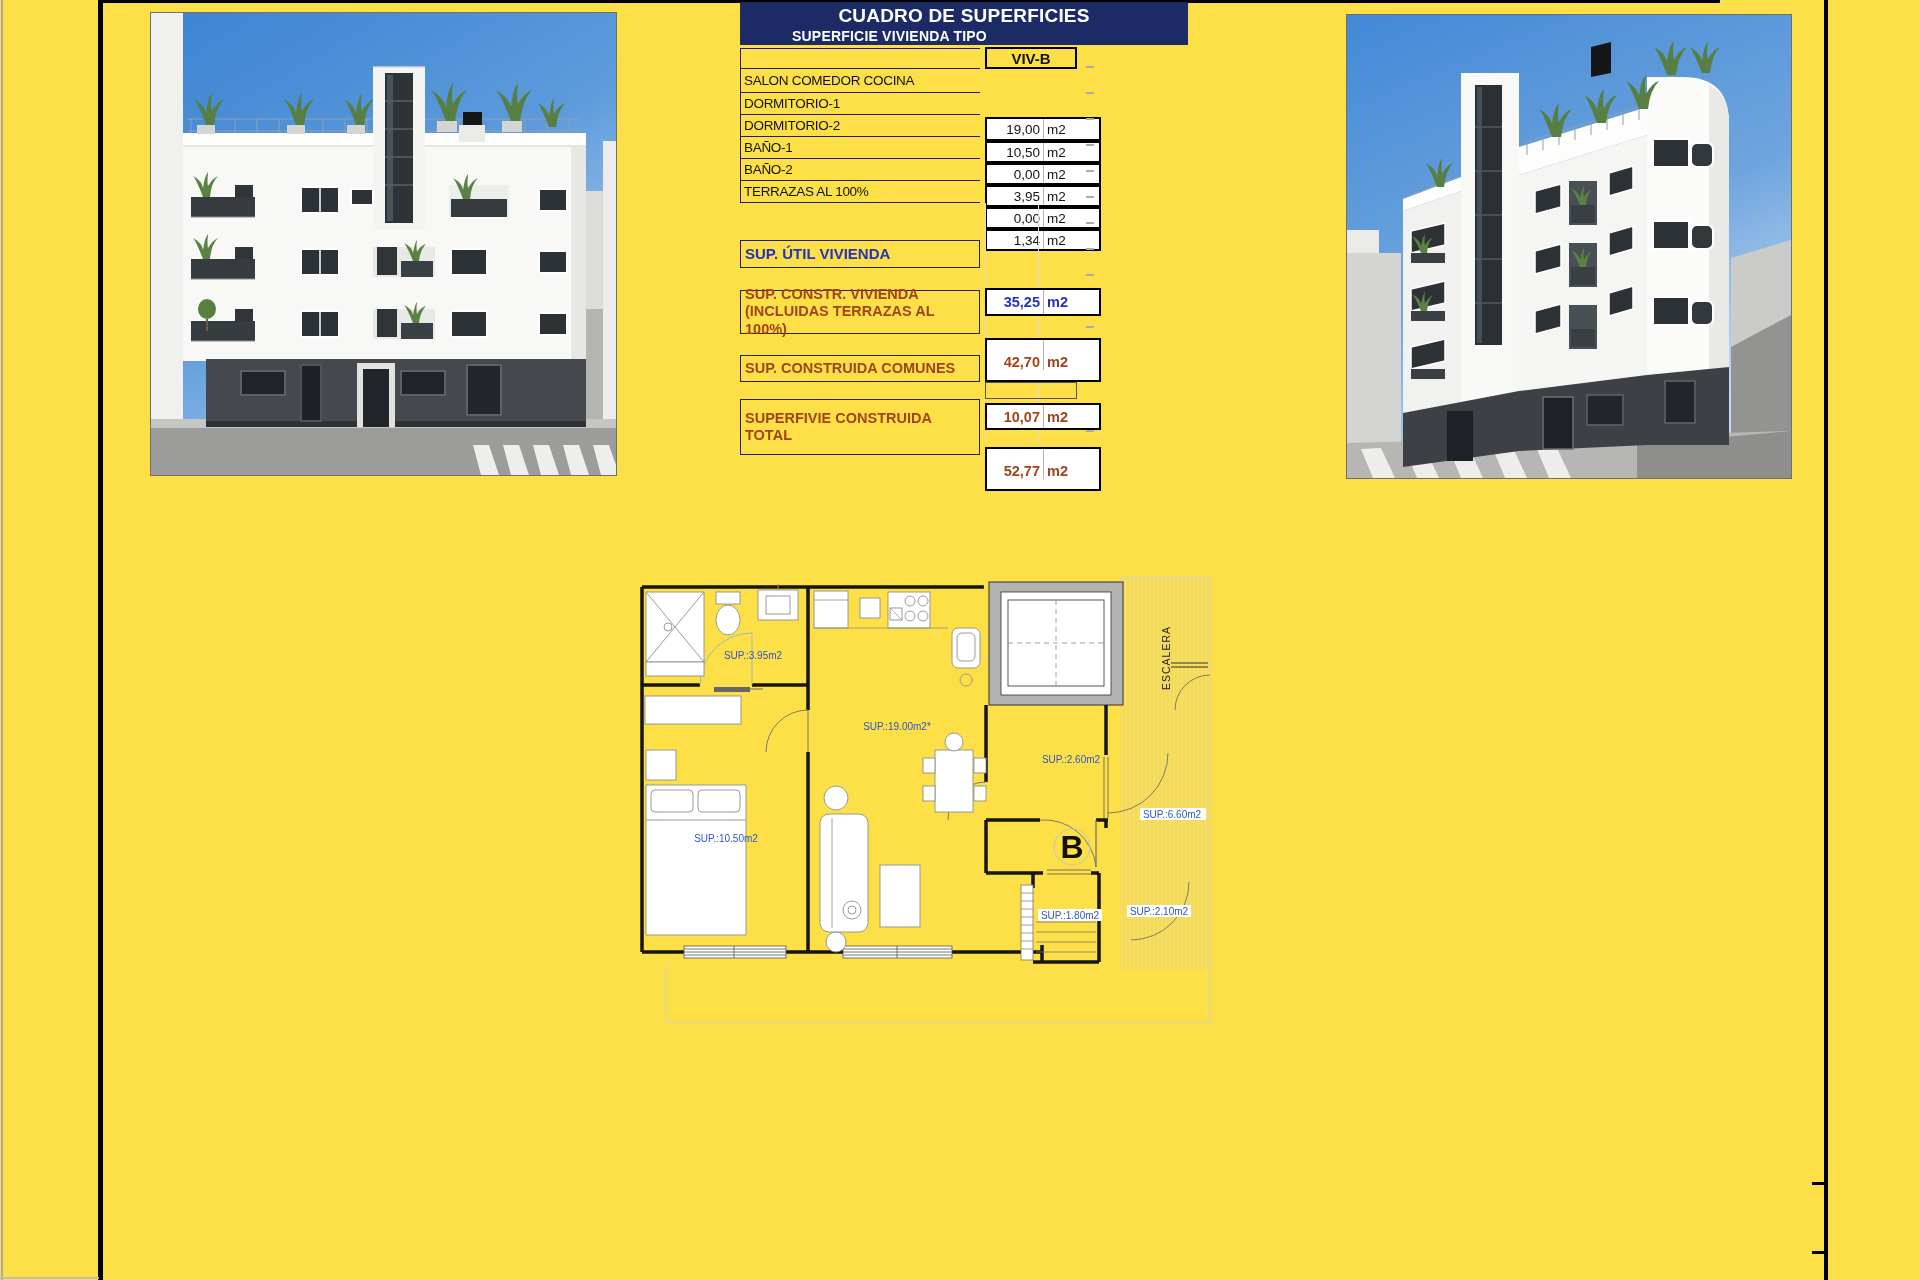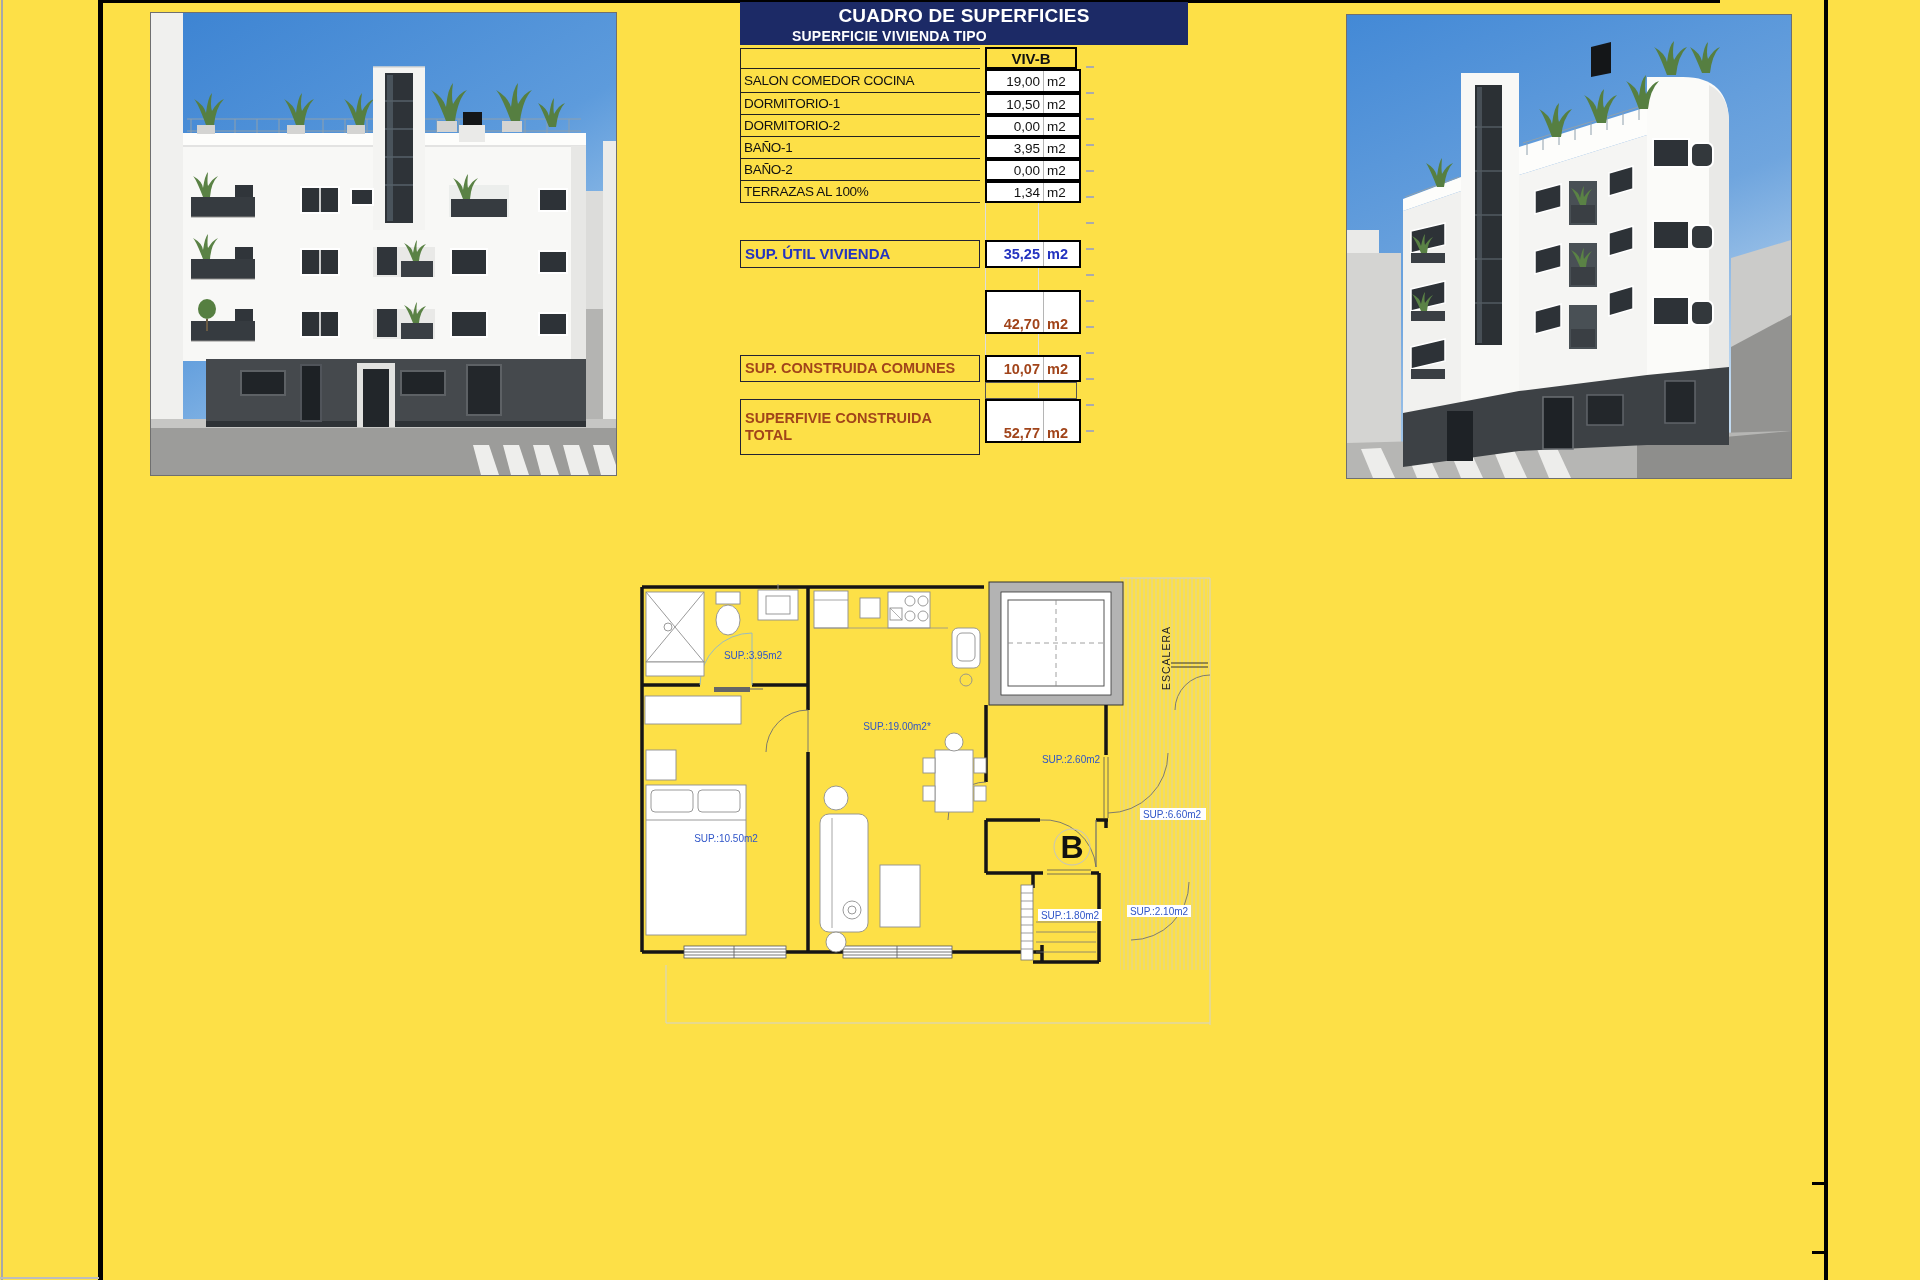--- a/index.html
+++ b/index.html
@@ -23,27 +23,27 @@
   .stable{position:absolute;left:740px;top:0;width:470px;height:470px;font-family:"Liberation Sans",sans-serif;}
   .st-head{position:absolute;left:0;top:2px;width:448px;height:43px;background:#1c2a66;color:#fff;}
   .st-title{position:absolute;left:0;top:3px;width:448px;text-align:center;font-size:19px;font-weight:bold;letter-spacing:.2px;}
   .st-sub{position:absolute;left:52px;top:26px;font-size:14px;font-weight:bold;letter-spacing:.2px;}
   .lbl-topline{position:absolute;left:0;top:48px;width:240px;height:1px;background:#222;}
   .lbl-vline{position:absolute;left:0;top:48px;width:1px;height:155px;background:#222;}
   .lblrow{position:absolute;left:0;width:240px;box-sizing:border-box;border-bottom:1.4px solid #222;
           display:flex;align-items:center;padding-left:4px;font-size:13.5px;color:#111;letter-spacing:-0.3px;}
   .lblbox{position:absolute;left:0;width:240px;box-sizing:border-box;border:1.4px solid #223;
           display:flex;flex-direction:column;justify-content:center;padding-left:4px;font-weight:bold;line-height:1.18;}
-  .valcell{position:absolute;left:245px;width:96px;box-sizing:border-box;border:2px solid #000;background:#fff;
-           display:flex;align-items:center;font-size:13.5px;color:#111;}
+  .valcell{position:absolute;left:245px;width:116px;box-sizing:border-box;border:2px solid #000;background:#fff;
+           display:flex;align-items:center;font-size:13.5px;color:#111;margin-top:48px;}
   .valcell .num{width:53px;text-align:right;padding-right:3px;}
   .valcell .vdiv{width:1px;align-self:stretch;background:#b5b5b5;}
   .valcell .unit{padding-left:3px;}
   .valcell.bold{font-weight:bold;font-size:14.5px;}
-  .valcell.bottom{align-items:flex-end;padding-bottom:0;}
+  .valcell.bottom{align-items:flex-end;padding-bottom:10px;}
   .blue{color:#2433c0;}
   .brown{color:#a1441a;}
   .st-hdrcell{position:absolute;left:245px;top:47px;width:92px;height:22px;box-sizing:border-box;border:2px solid #000;
               display:flex;align-items:center;justify-content:center;font-weight:bold;font-size:15px;color:#111;}
   .ghost-v{position:absolute;width:1px;background:#ddd;}
   .dash{position:absolute;left:346px;width:8px;height:2px;background:#ababab;}
   .emptycell{position:absolute;left:245px;top:382px;width:92px;height:17px;box-sizing:border-box;border:1px solid #555;}
 
   
   .floorplan{position:absolute;left:630px;top:570px;width:600px;height:480px;}
@@ -283,20 +283,24 @@
 
     <div class="lblbox blue" style="top:240px;height:28px;font-size:15px;">
       <span>SUP. ÚTIL VIVIENDA</span>
     </div>
     <div class="valcell bold blue" style="top:240px;height:28px;border-width:2.5px;">
       <span class="num">35,25</span>
         <span class="vdiv"></span>
         <span class="unit">m2</span>
     </div>
 
+    <div class="lblbox brown" style="top:290px;height:44px;font-size:14.5px;">
+      <span>SUP. CONSTR. VIVIENDA</span>
+      <span>(INCLUIDAS TERRAZAS AL 100%)</span>
+    </div>
     <div class="valcell bold brown bottom" style="top:290px;height:44px;border-width:2.5px;">
       <span class="num">42,70</span>
         <span class="vdiv"></span>
         <span class="unit">m2</span>
     </div>
 
     <div class="lblbox brown" style="top:355px;height:27px;font-size:14.5px;">
       <span>SUP. CONSTRUIDA COMUNES</span>
     </div>
     <div class="valcell bold brown" style="top:355px;height:27px;border-width:2.5px;">

